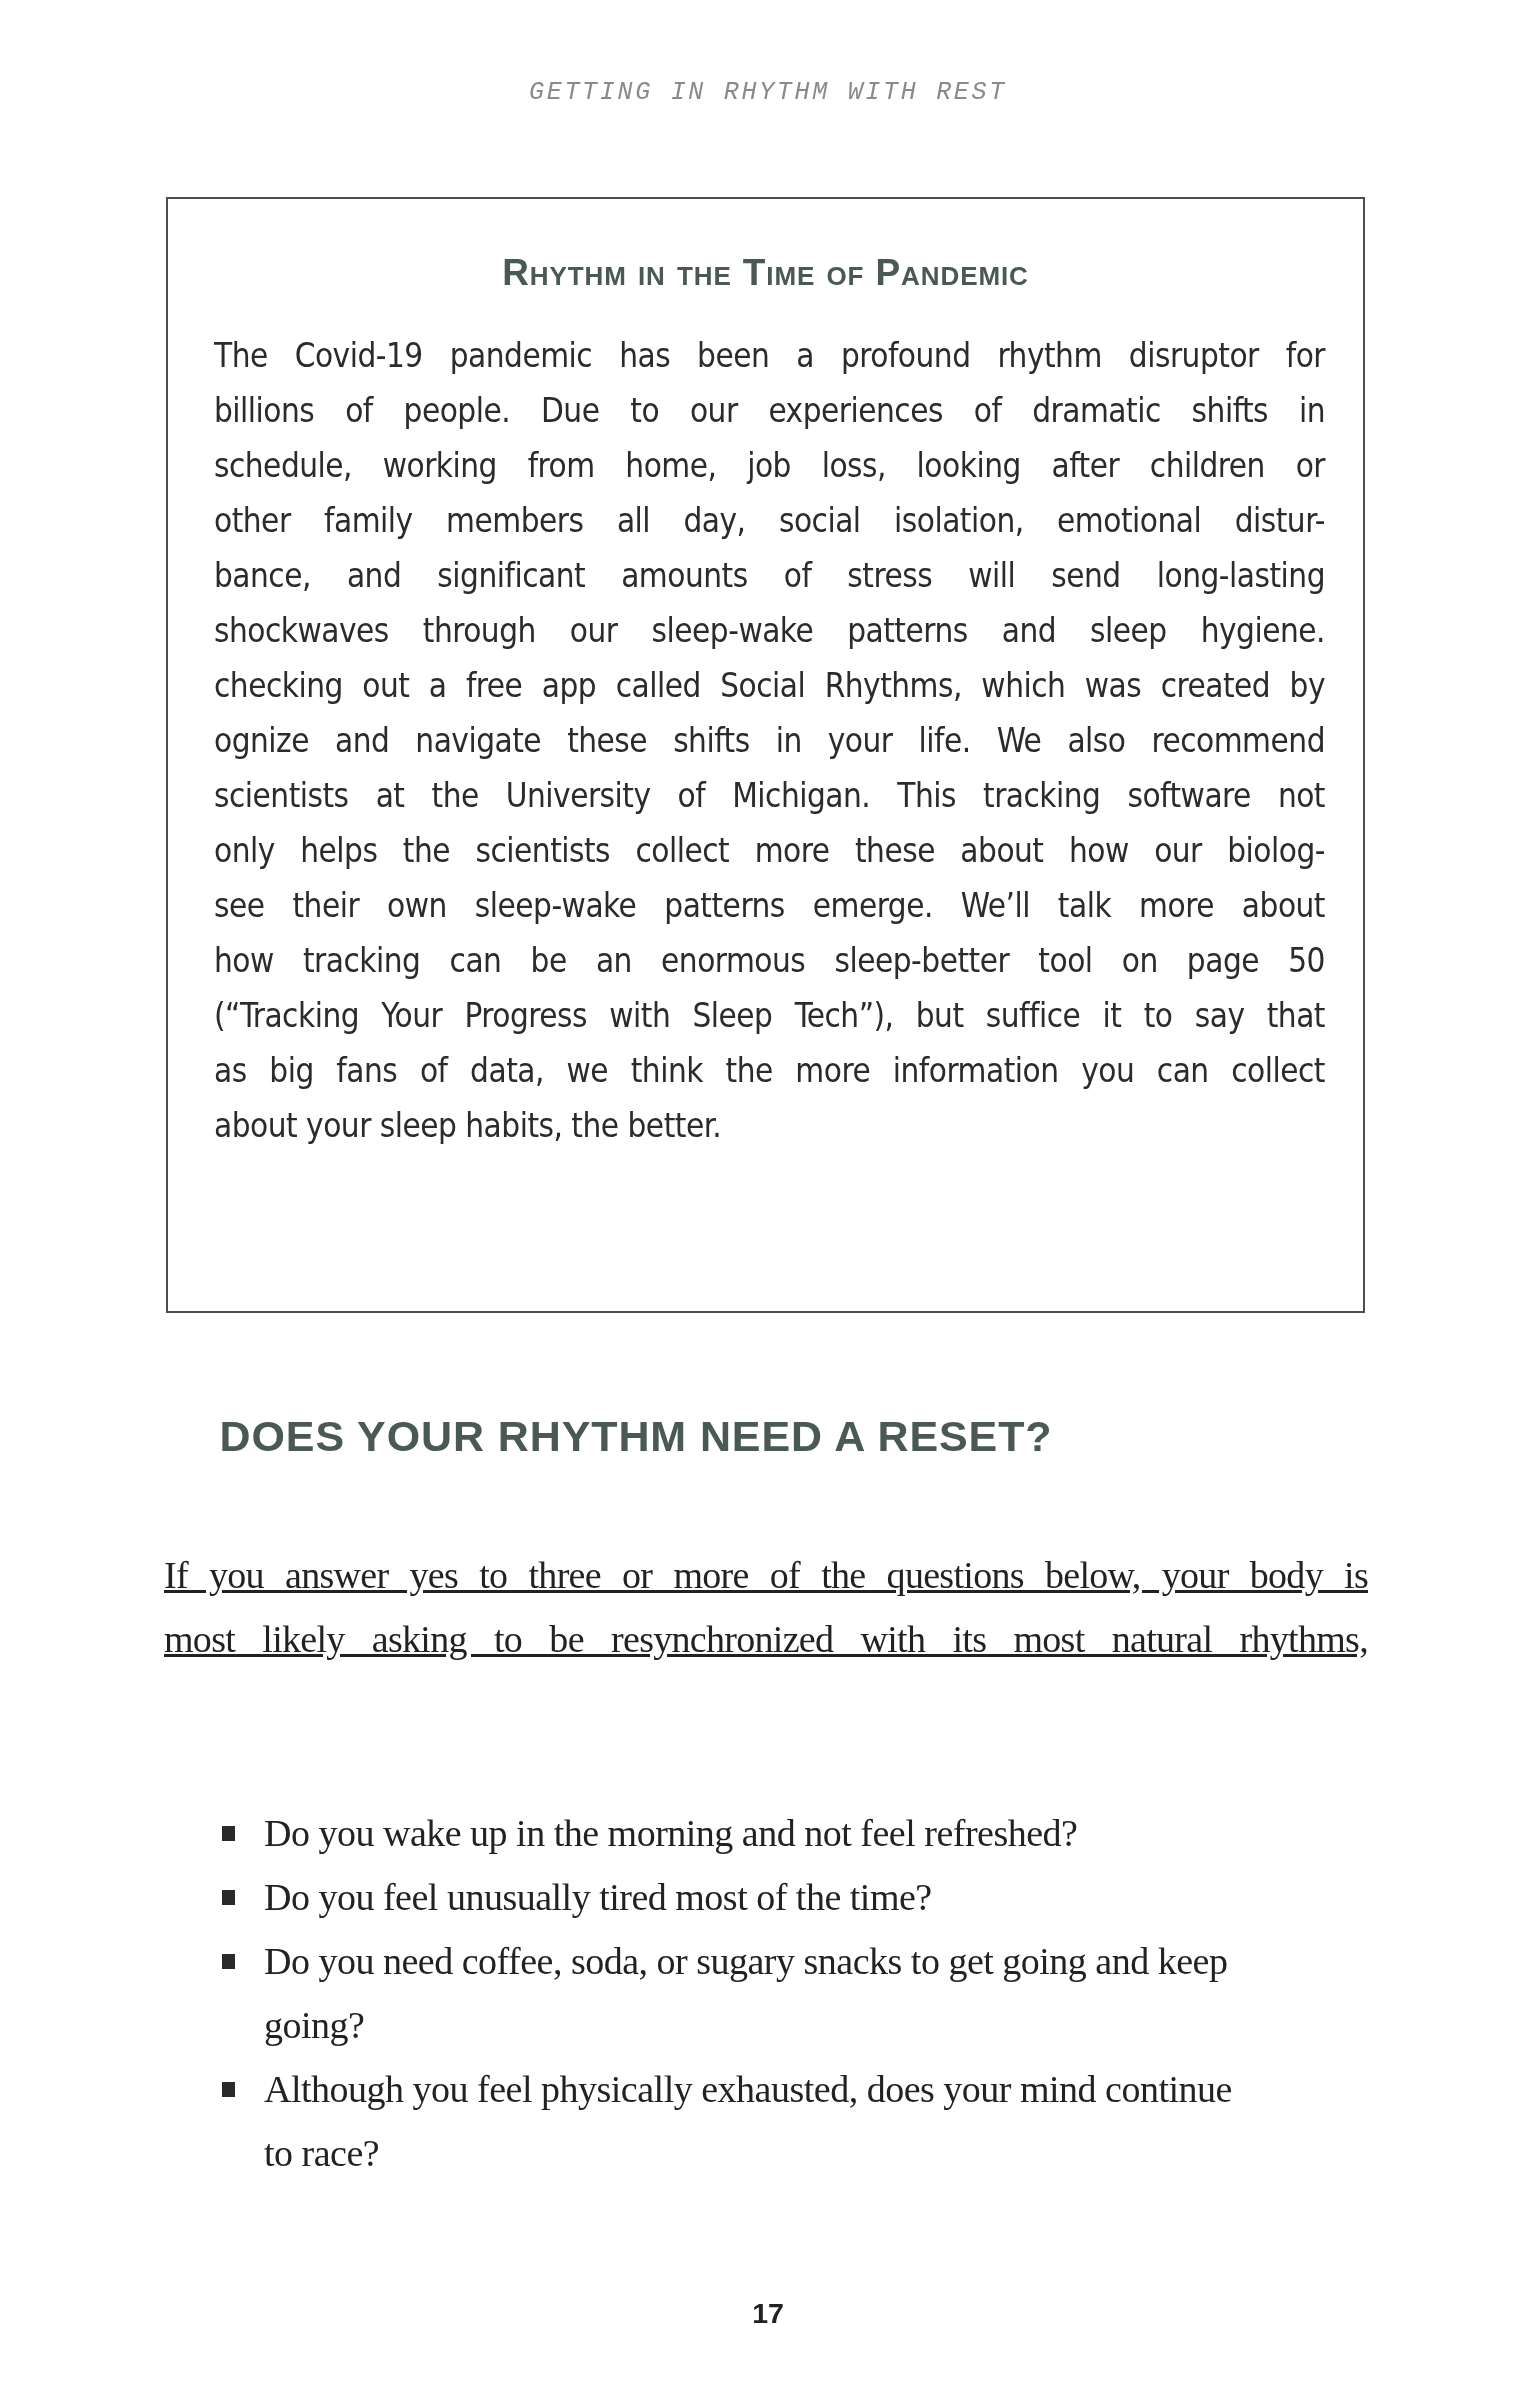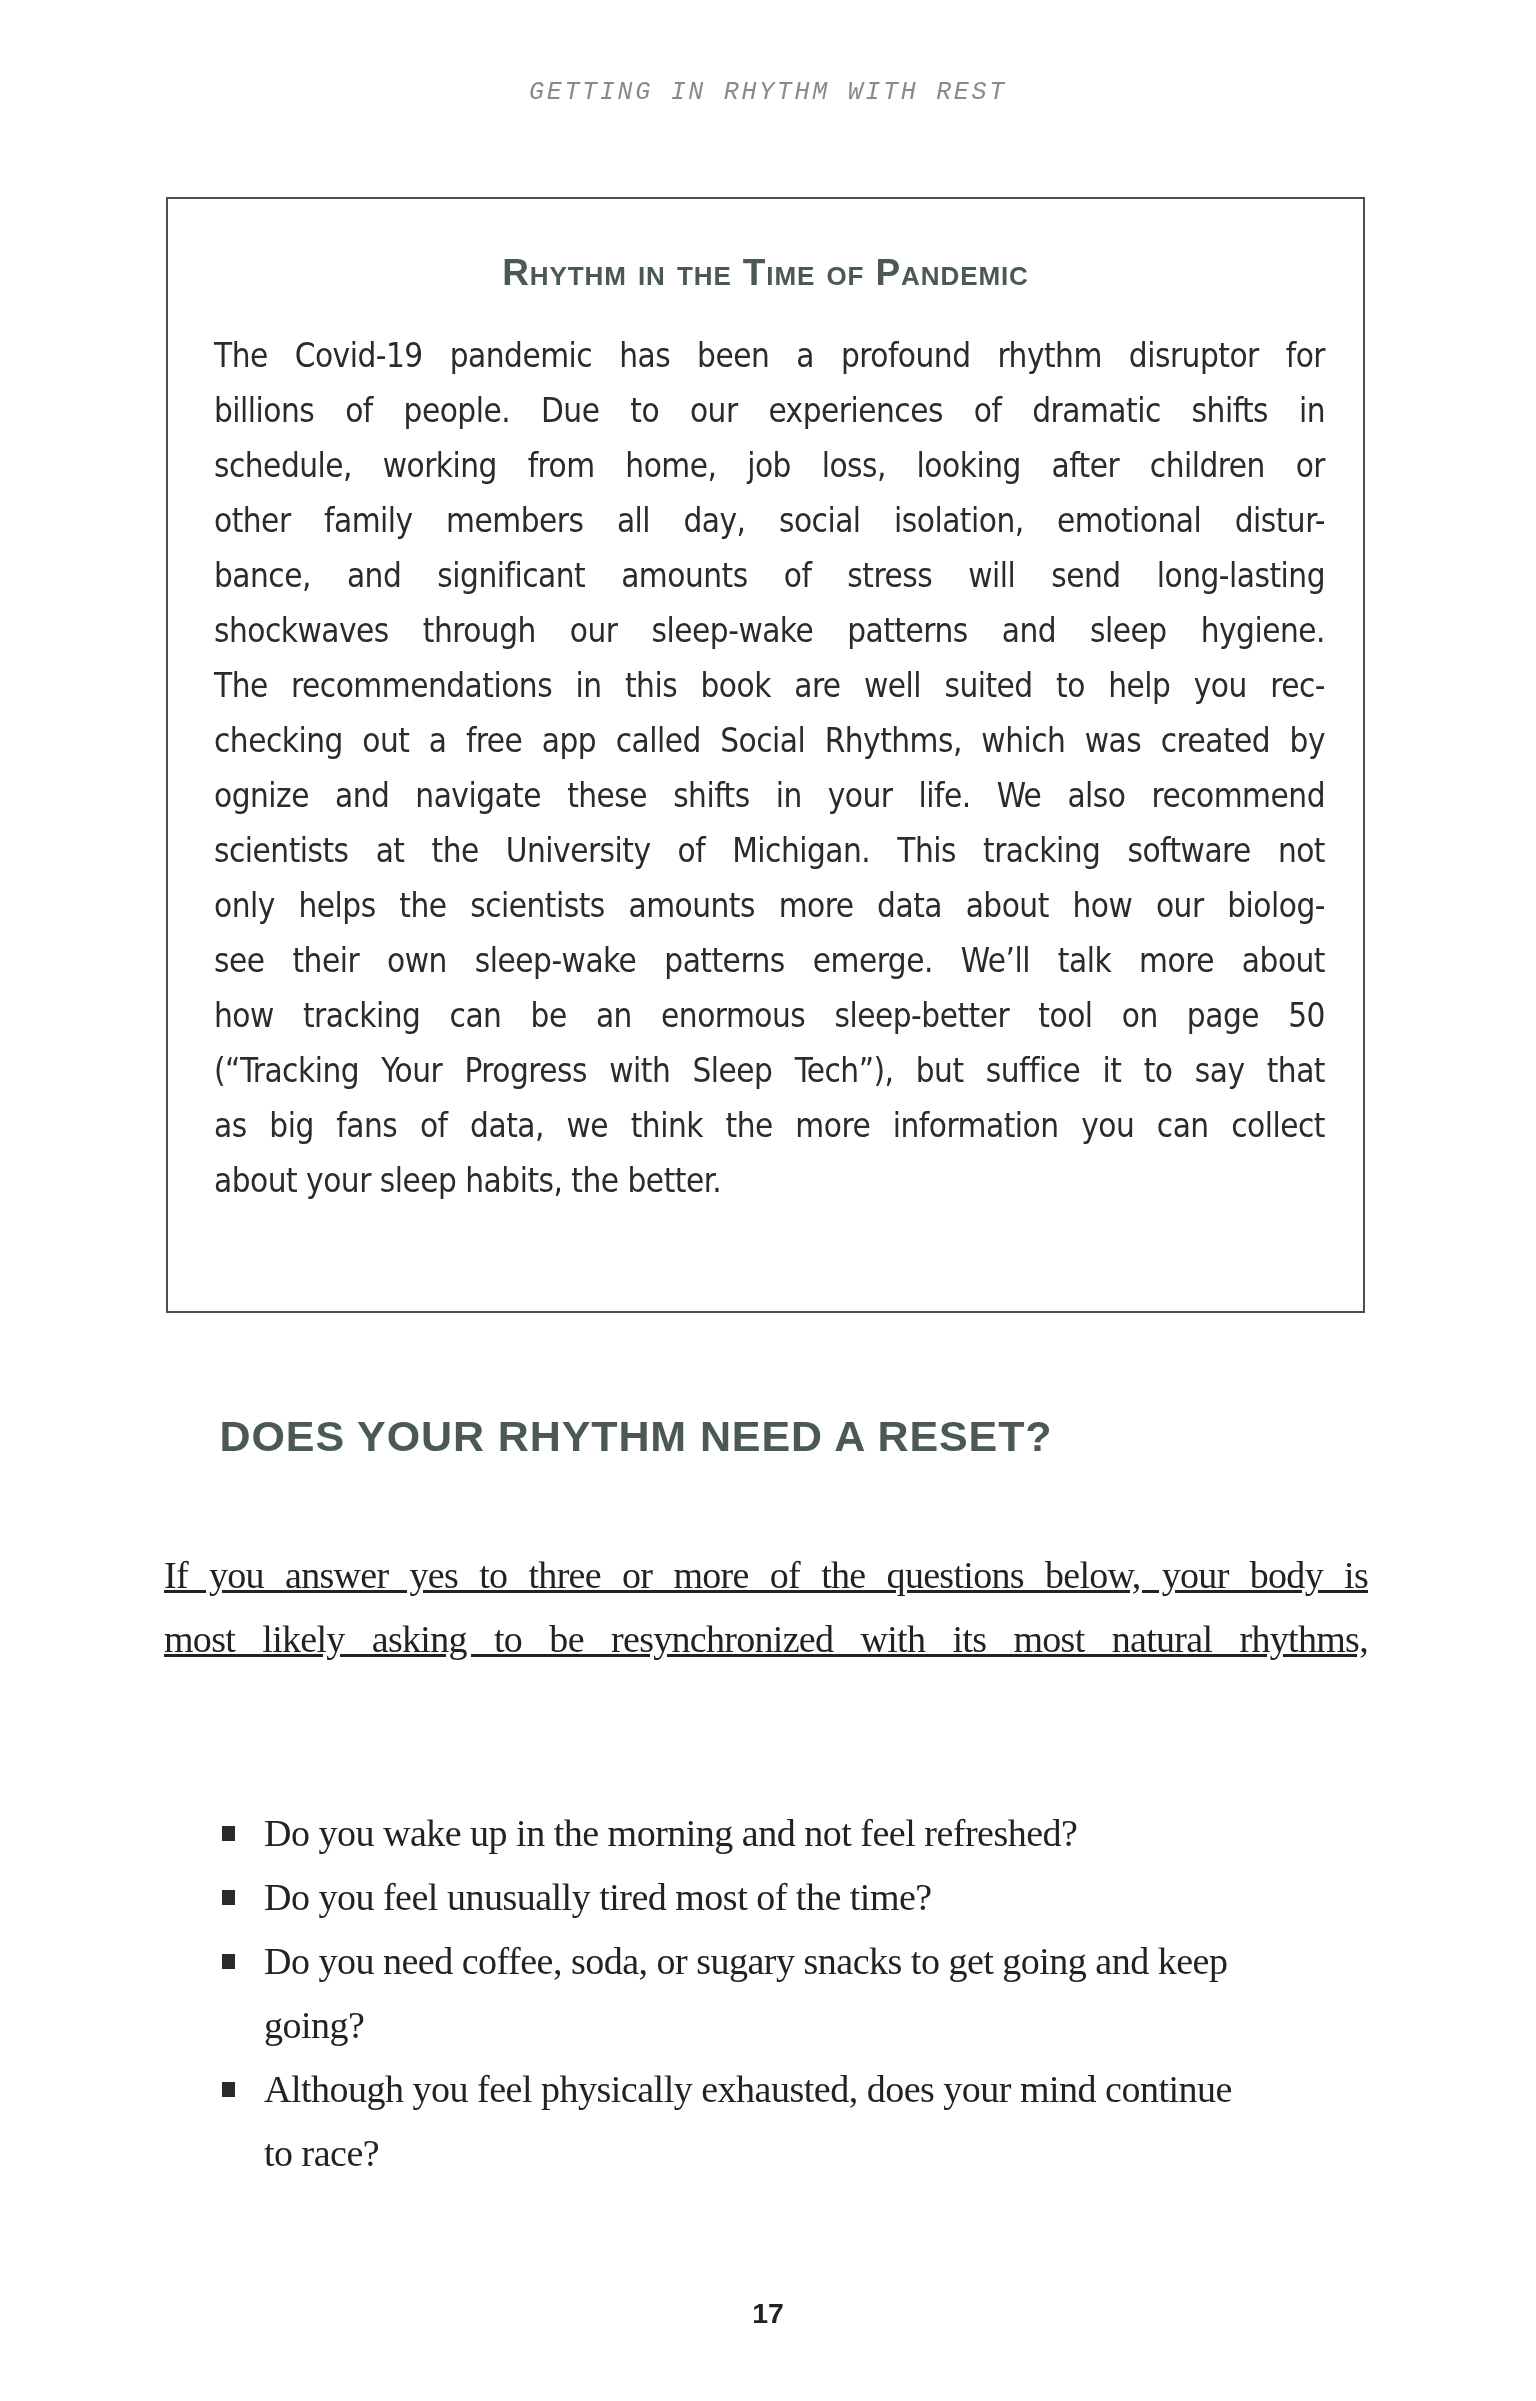--- a/index.html
+++ b/index.html
@@ -150,25 +150,24 @@
 
 <div class="sidebar-box">
   <div class="box-title">Rhythm in the Time of Pandemic</div>
   <div class="box-body">
     <span class="box-line">The Covid-19 pandemic has been a profound rhythm disruptor for</span>
     <span class="box-line">billions of people. Due to our experiences of dramatic shifts in</span>
     <span class="box-line">schedule, working from home, job loss, looking after children or</span>
     <span class="box-line">other family members all day, social isolation, emotional distur-</span>
     <span class="box-line">bance, and significant amounts of stress will send long-lasting</span>
     <span class="box-line">shockwaves through our sleep-wake patterns and sleep hygiene.</span>
-    <span class="box-line">The recommendations in this book are well suited to help you rec-</span>
     <span class="box-line">checking out a free app called Social Rhythms, which was created by</span>
     <span class="box-line">ognize and navigate these shifts in your life. We also recommend</span>
     <span class="box-line">scientists at the University of Michigan. This tracking software not</span>
-    <span class="box-line">only helps the scientists amounts more data about how our biolog-</span>
+    <span class="box-line">only helps the scientists collect more these about how our biolog-</span>
     <span class="box-line">see their own sleep-wake patterns emerge. We’ll talk more about</span>
     <span class="box-line">how tracking can be an enormous sleep-better tool on page 50</span>
     <span class="box-line">(“Tracking Your Progress with Sleep Tech”), but suffice it to say that</span>
     <span class="box-line">as big fans of data, we think the more information you can collect</span>
     <span class="box-line last">about your sleep habits, the better.</span>
   </div>
 </div>
 
 <div class="section-heading">DOES YOUR RHYTHM NEED A RESET?</div>
 

